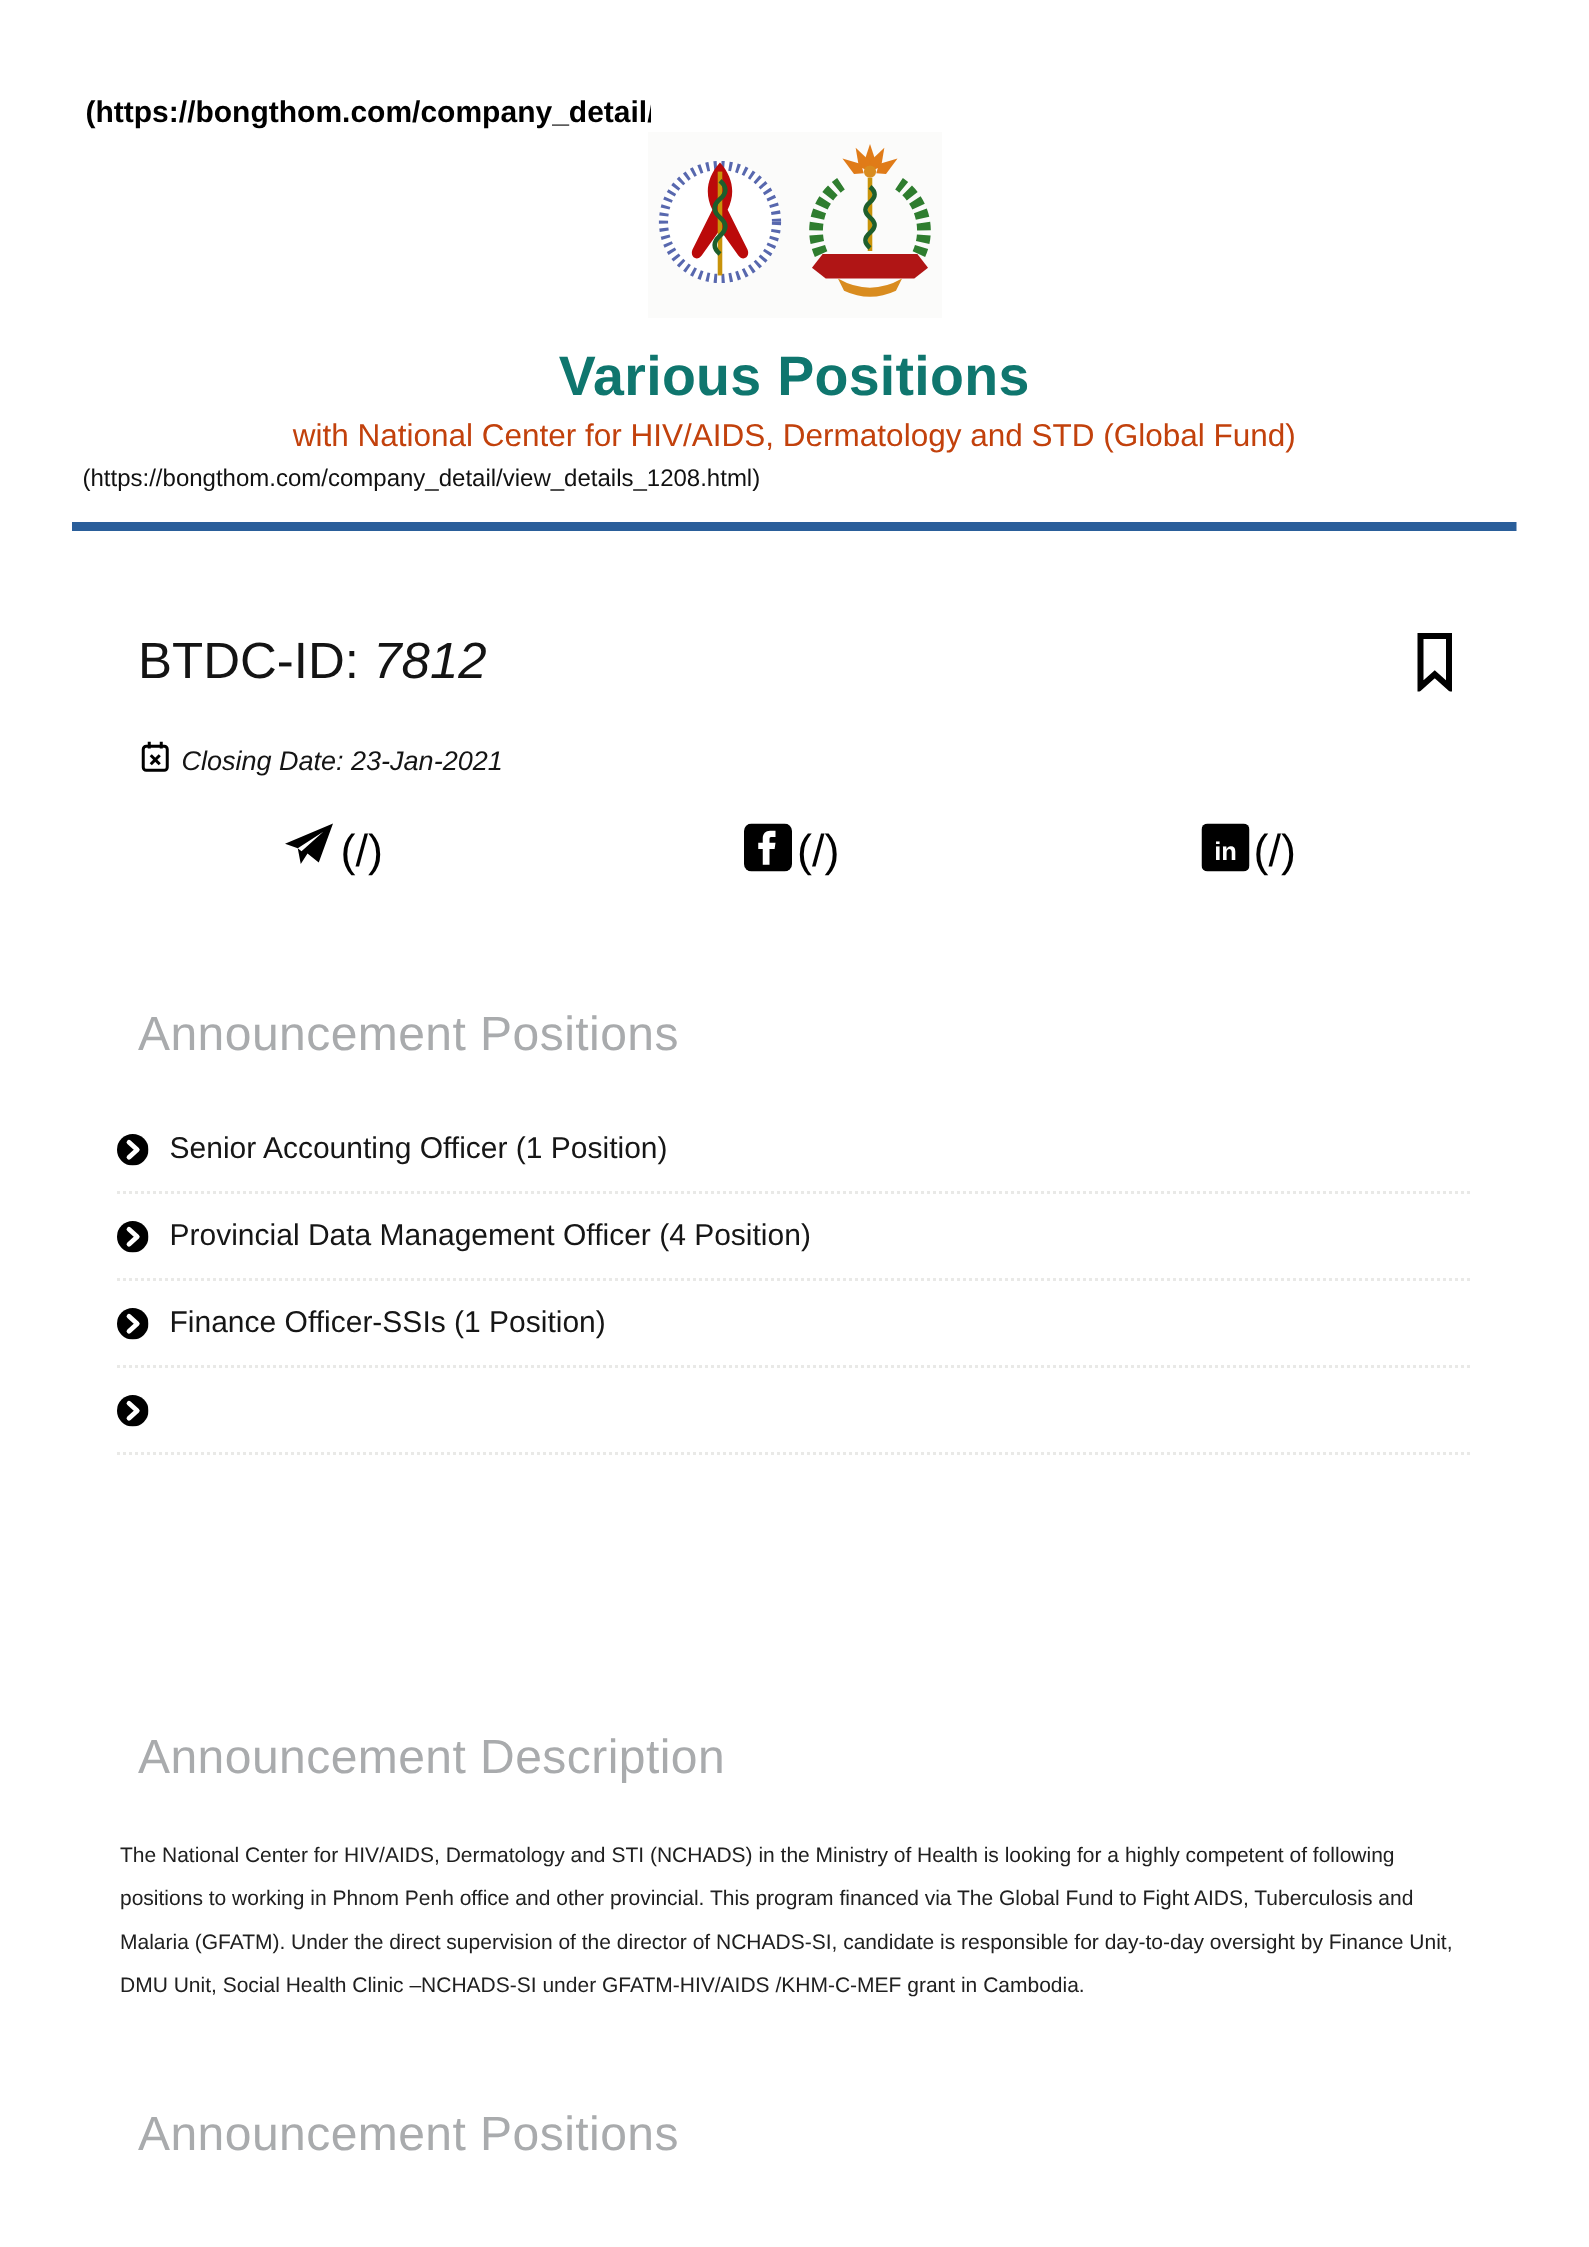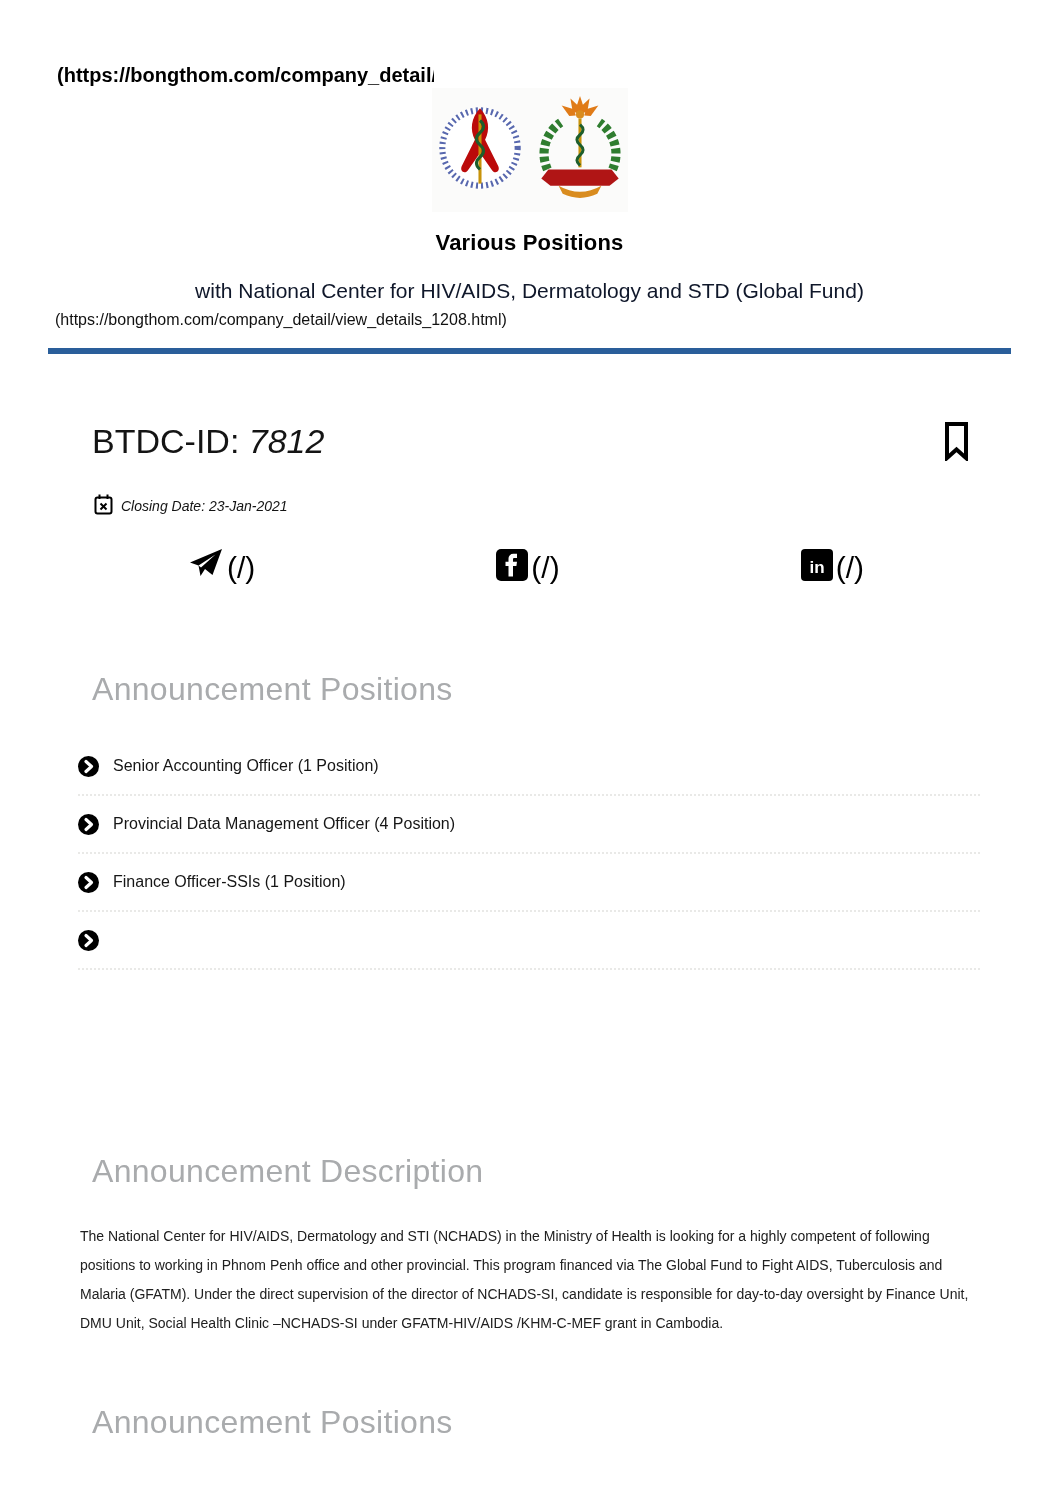--- a/index.html
+++ b/index.html
@@ -14,42 +14,42 @@
     font-weight:700;font-size:20px;color:#000;
   }
   
   .logo-box{
     top:88px;left:432px;width:196px;height:124px;background:#fbfbfa;
     display:flex;align-items:center;justify-content:center;gap:8px;
   }
   
   .page-title{
     top:230px;left:0;width:100%;text-align:center;
-    font-size:22px;font-weight:700;color:#000000;letter-spacing:.2px;
+    font-size:37px;font-weight:700;color:#0f766e;letter-spacing:.2px;
   }
   .subtitle{
     top:279px;left:0;width:100%;text-align:center;
-    font-size:21px;color:#0f172a;
+    font-size:21px;color:#c2410c;
   }
   .subtitle-url{
     top:311px;left:55px;font-size:16px;color:#111;
   }
   .blue-hr{
     top:348px;left:48px;width:963px;height:6px;background:#2a5e9a;
   }
   
   .btdc-row{
     top:422px;left:92px;width:878px;display:flex;justify-content:space-between;align-items:flex-start;
   }
   .btdc-text{font-size:34px;color:#141414;}
   .btdc-text .val{font-style:italic;}
   .bookmark-btn{background:none;border:none;padding:0;cursor:pointer;line-height:0;}
   .closing-row{
     top:494px;left:94px;display:flex;align-items:center;gap:8px;
-    font-size:14px;font-style:italic;color:#141414;
+    font-size:18px;font-style:italic;color:#141414;
   }
   
   .share-row{
     top:548px;left:188px;width:676px;display:flex;justify-content:space-between;
   }
   .share-link{
     display:flex;align-items:center;gap:3px;text-decoration:none;color:#000;
     font-size:30px;line-height:1;
   }
   
@@ -58,21 +58,21 @@
   }
   .h-positions{top:671px;left:92px;}
   .h-description{top:1153px;left:92px;}
   .h-positions-bottom{top:1404px;left:92px;}
   
   .positions-list{
     top:738px;left:78px;width:902px;list-style:none;margin:0;padding:0;
   }
   .position-item{
     height:56px;display:flex;align-items:center;gap:14px;
-    border-bottom:2px dotted #e9e9e7;font-size:16px;color:#161616;cursor:pointer;
+    border-bottom:2px dotted #e9e9e7;font-size:20px;color:#161616;cursor:pointer;
   }
   .position-item .chev{flex:0 0 auto;line-height:0;}
   
   .description{
     top:1222px;left:80px;width:905px;font-size:14px;line-height:29px;color:#202020;margin:0;
   }
 </style>
 </head>
 <body>
 

